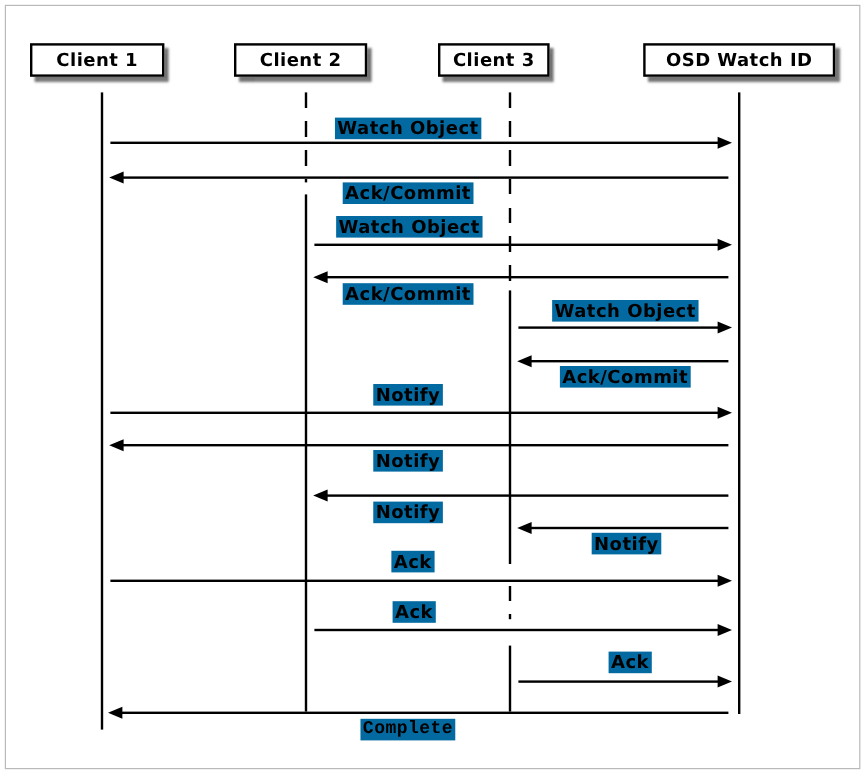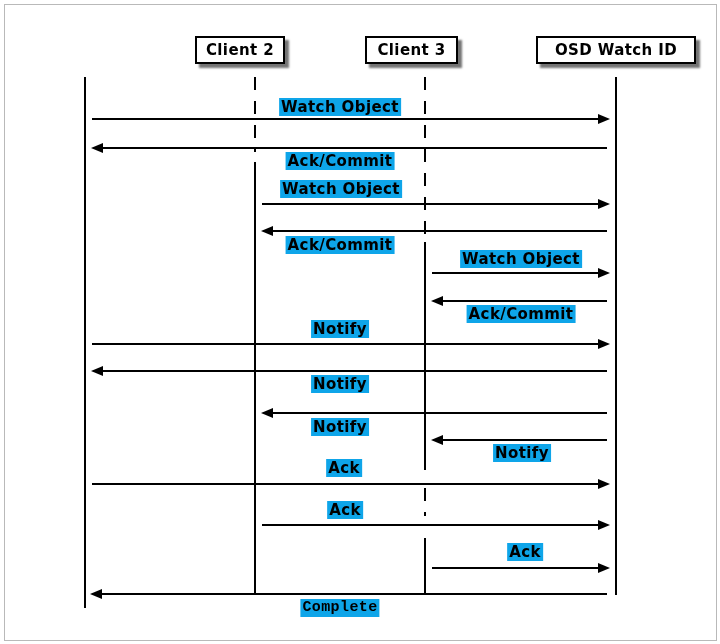--- a/index.html
+++ b/index.html
@@ -58,21 +58,21 @@
   .msg-label {
     position: absolute;
     transform: translateX(-50%);
     font-size: 15px;
     font-weight: bold;
     letter-spacing: 0.4px;
     color: #000000;
     white-space: nowrap;
     height: 18px;
     line-height: 18px;
-    background: #0ea5e9;
+    background: #0369a1;
     padding: 0 2px;
   }
 </style>
 </head>
 <body>
 
 <div id="stage">
   <div class="frame"></div>
 <div class="lifeline-seg solid" style="left: 84px; top: 77px; height: 531px;"></div>
     <div class="lifeline-seg dashed" style="left: 254px; top: 77px; height: 75px;"></div>
@@ -145,21 +145,24 @@
     <div>
       <div class="msg-line" style="left: 432px; width: 172px; top: 567px;"></div>
       <div class="msg-head right" style="top: 563px; left: 598px;"></div>
       <div class="msg-label" style="left: 525px; top: 543px;">Ack</div>
     </div>
     <div>
       <div class="msg-line" style="left: 96px; width: 511px; top: 593px;"></div>
       <div class="msg-head left" style="top: 589px; left: 90px;"></div>
       <div class="msg-label" style="left: 340px; top: 599px; font-family: Liberation Mono, monospace;">Complete</div>
     </div>
-    <div class="pbox" style="left: 195px; top: 36px; width: 90px; height: 28px;">
+    <div class="pbox" style="left: 25px; top: 36px; width: 112px; height: 28px;">
+      <span class="pbox-label">Client 1</span>
+    </div>
+    <div class="pbox" style="left: 195px; top: 36px; width: 111px; height: 28px;">
       <span class="pbox-label">Client 2</span>
     </div>
     <div class="pbox" style="left: 365px; top: 36px; width: 93px; height: 28px;">
       <span class="pbox-label">Client 3</span>
     </div>
     <div class="pbox" style="left: 536px; top: 36px; width: 160px; height: 28px;">
       <span class="pbox-label">OSD Watch ID</span>
     </div>
   </div>
 

